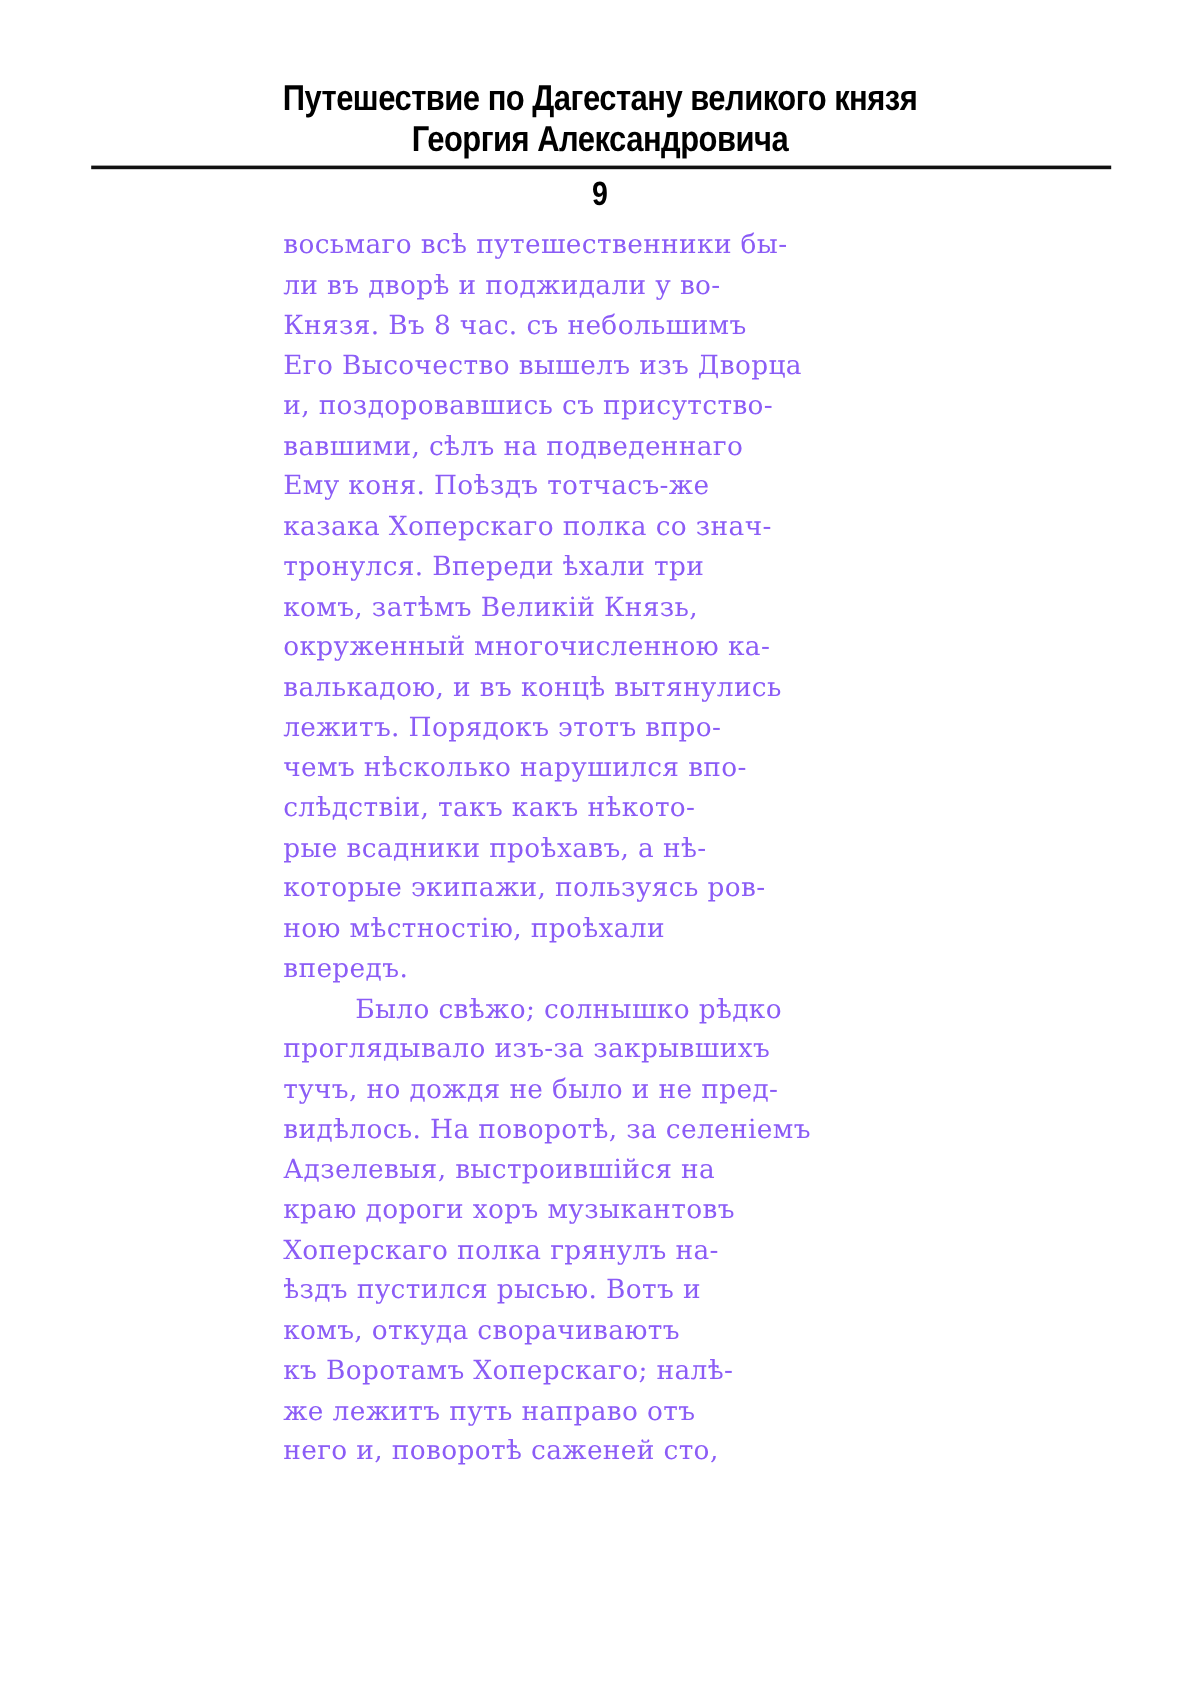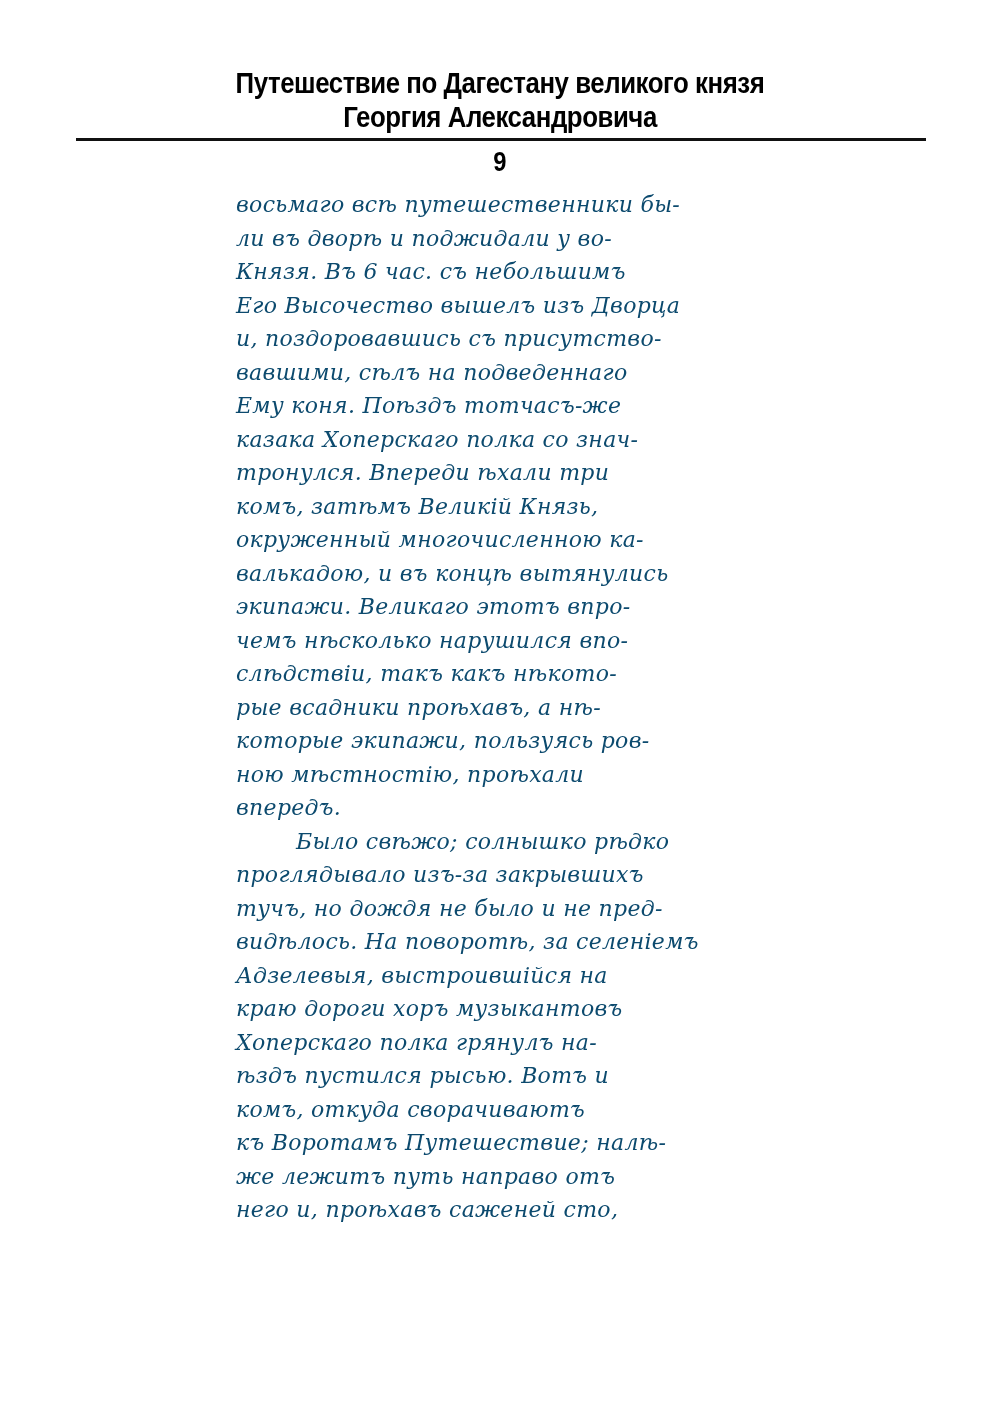--- a/index.html
+++ b/index.html
@@ -52,26 +52,25 @@
       transform: scaleX(0.85);
     }
     .manuscript {
       position: absolute;
       top: 188px;
       left: 236px;
       width: 520px;
     }
     .hw-line {
       font-family: "DejaVu Serif", serif;
-      font-style: italic;
       font-size: 22px;
       line-height: 33.5px;
       height: 33.5px;
       white-space: nowrap;
-      color: #0c4a6e;
+      color: #8b5cf6;
       letter-spacing: 0.3px;
     }
     .hw-line.indent {
       padding-left: 60px;
     }
   </style>
 </head>
 <body>
 
 <div class="header">
@@ -79,42 +78,42 @@
   <div class="header-title">Георгия Александровича</div>
 </div>
 
 <div class="rule"></div>
 
 <div class="page-number">9</div>
 
 <div class="manuscript">
   <div class="hw-line">восьмаго всѣ путешественники бы-</div>
   <div class="hw-line">ли въ дворѣ и поджидали у во-</div>
-  <div class="hw-line">Князя. Въ 6 час. съ небольшимъ</div>
+  <div class="hw-line">Князя. Въ 8 час. съ небольшимъ</div>
   <div class="hw-line">Его Высочество вышелъ изъ Дворца</div>
   <div class="hw-line">и, поздоровавшись съ присутство-</div>
   <div class="hw-line">вавшими, сѣлъ на подведеннаго</div>
   <div class="hw-line">Ему коня. Поѣздъ тотчасъ-же</div>
   <div class="hw-line">казака Хоперскаго полка со знач-</div>
   <div class="hw-line">тронулся. Впереди ѣхали три</div>
   <div class="hw-line">комъ, затѣмъ Великій Князь,</div>
   <div class="hw-line">окруженный многочисленною ка-</div>
   <div class="hw-line">валькадою, и въ концѣ вытянулись</div>
-  <div class="hw-line">экипажи. Великаго этотъ впро-</div>
+  <div class="hw-line">лежитъ. Порядокъ этотъ впро-</div>
   <div class="hw-line">чемъ нѣсколько нарушился впо-</div>
   <div class="hw-line">слѣдствіи, такъ какъ нѣкото-</div>
   <div class="hw-line">рые всадники проѣхавъ, а нѣ-</div>
   <div class="hw-line">которые экипажи, пользуясь ров-</div>
   <div class="hw-line">ною мѣстностію, проѣхали</div>
   <div class="hw-line">впередъ.</div>
   <div class="hw-line indent">Было свѣжо; солнышко рѣдко</div>
   <div class="hw-line">проглядывало изъ-за закрывшихъ</div>
   <div class="hw-line">тучъ, но дождя не было и не пред-</div>
   <div class="hw-line">видѣлось. На поворотѣ, за селеніемъ</div>
   <div class="hw-line">Адзелевыя, выстроившійся на</div>
   <div class="hw-line">краю дороги хоръ музыкантовъ</div>
   <div class="hw-line">Хоперскаго полка грянулъ на-</div>
   <div class="hw-line">ѣздъ пустился рысью. Вотъ и</div>
   <div class="hw-line">комъ, откуда сворачиваютъ</div>
-  <div class="hw-line">къ Воротамъ Путешествие; налѣ-</div>
+  <div class="hw-line">къ Воротамъ Хоперскаго; налѣ-</div>
   <div class="hw-line">же лежитъ путь направо отъ</div>
-  <div class="hw-line">него и, проѣхавъ саженей сто,</div>
+  <div class="hw-line">него и, поворотѣ саженей сто,</div>
 </div>
 
 </body></html>

